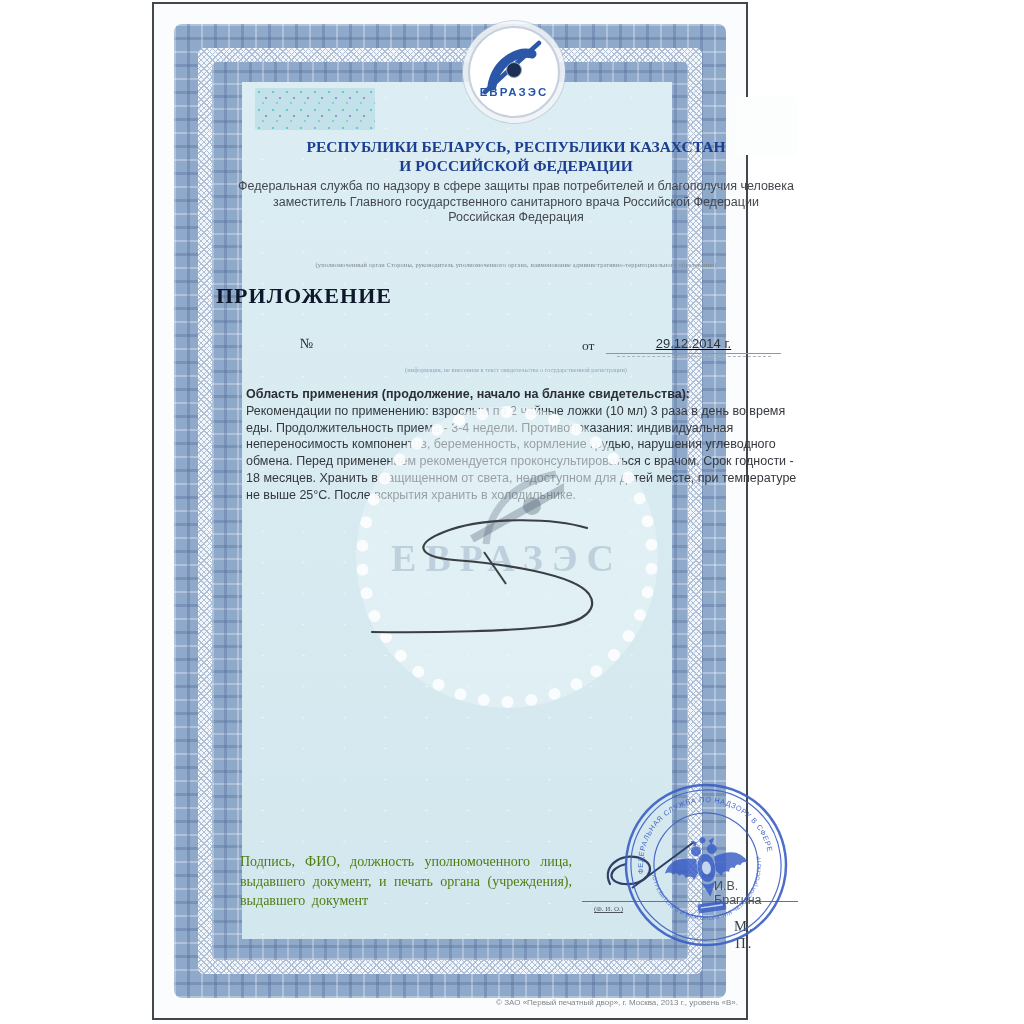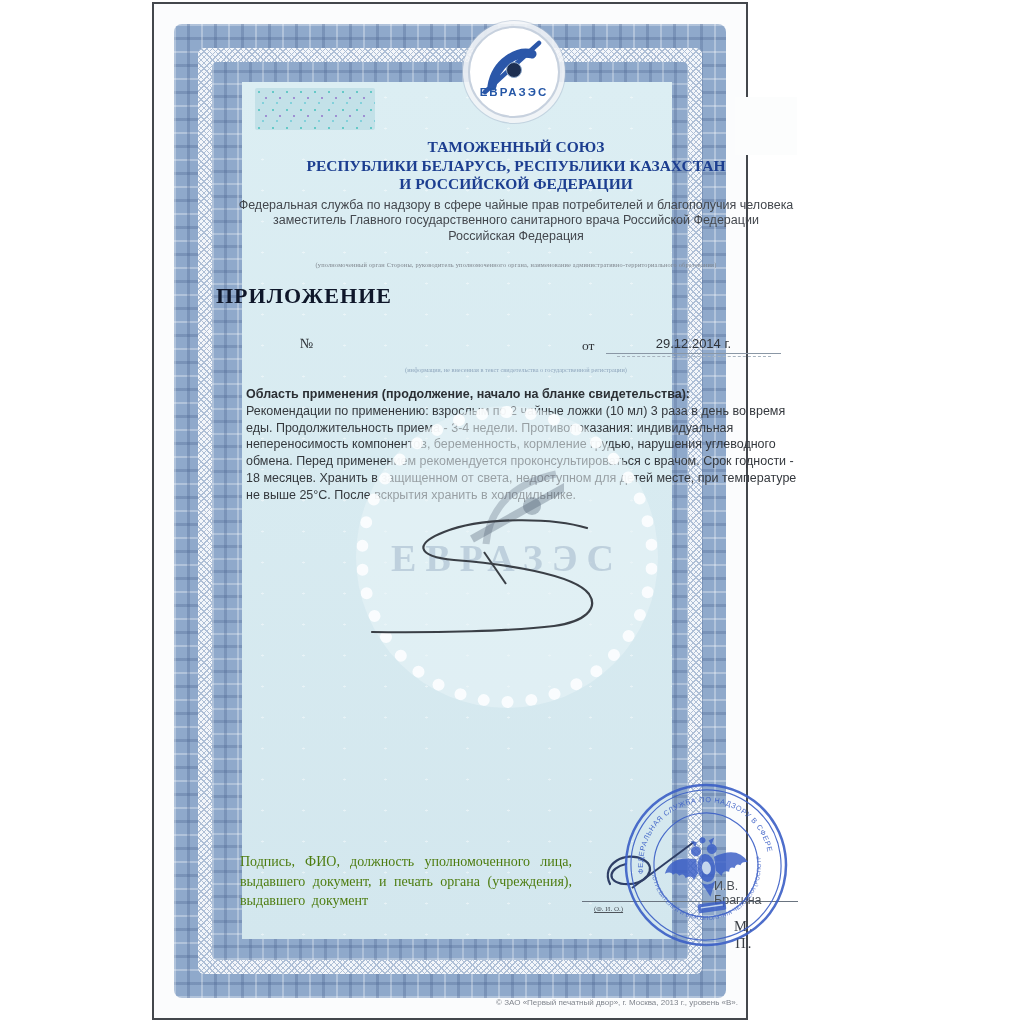--- a/index.html
+++ b/index.html
@@ -63,21 +63,21 @@
 
   
   .number-row { position:absolute; left:0; top:330px; width:724px; height:24px; }
   .no-label { position:absolute; left:146px; top:2px; font:14px "Liberation Serif", serif; color:#2f3338; }
   .num-line { position:absolute; top:0; height:20px; border-bottom:1px solid #8a97a5; text-align:center; }
   .num-line::after { content:""; position:absolute; left:6%; right:6%; bottom:-4px;
     border-bottom:1px dashed #a8b4bf; }
   .num-value { font:13px "Liberation Sans", sans-serif; color:#2f3338; }
   .line-no { left:165px; width:252px; }
   .from-label { position:absolute; left:428px; top:4px; font:13.5px "Liberation Serif", serif; color:#2f3338; }
-  .line-date { left:452px; width:175px; }
+  .line-date { left:452px; width:175px;text-decoration:underline; }
   .info-note { position:absolute; left:82px; top:362px; width:560px; text-align:center;
     font:6.3px "Liberation Serif", serif; color:#8fa6bd; }
 
   
   .body-block { position:absolute; left:92px; top:382px; width:562px;
     font:12.5px "Liberation Sans", sans-serif; color:#34383d; line-height:16.8px; }
   .body-heading { font-weight:bold; color:#2b2f34; }
 
   
   .watermark { position:absolute; left:202px; top:402px; width:302px; height:302px; border-radius:50%;
@@ -118,25 +118,24 @@
       <circle cx="46" cy="44" r="7.5" fill="#1d2f52"></circle>
       <circle cx="46" cy="44" r="7.5" fill="none" stroke="#8fa9cb" stroke-width="1"></circle>
     </svg>
     <div class="logo-label">ЕВРАЗЭС</div>
   </div>
 
   <div class="hologram"></div>
   <div class="white-patch"></div>
 
   <div class="header-block">
-    <div class="h-main">ТАМОЖЕННЫЙ СОЮЗ</div>
     <div class="h-main">РЕСПУБЛИКИ БЕЛАРУСЬ, РЕСПУБЛИКИ КАЗАХСТАН</div>
     <div class="h-main">И РОССИЙСКОЙ ФЕДЕРАЦИИ</div>
     <div class="h-sub-wrap">
-      <div class="h-sub">Федеральная служба по надзору в сфере чайные прав потребителей и благополучия человека</div>
+      <div class="h-sub">Федеральная служба по надзору в сфере защиты прав потребителей и благополучия человека</div>
       <div class="h-sub">заместитель Главного государственного санитарного врача Российской Федерации</div>
       <div class="h-sub">Российская Федерация</div>
     </div>
   </div>
   <div class="org-note">(уполномоченный орган Стороны, руководитель уполномоченного органа, наименование административно-территориального образования)</div>
 
   <div class="title-block">
     <div class="title-1">ПРИЛОЖЕНИЕ</div>
   </div>
 

